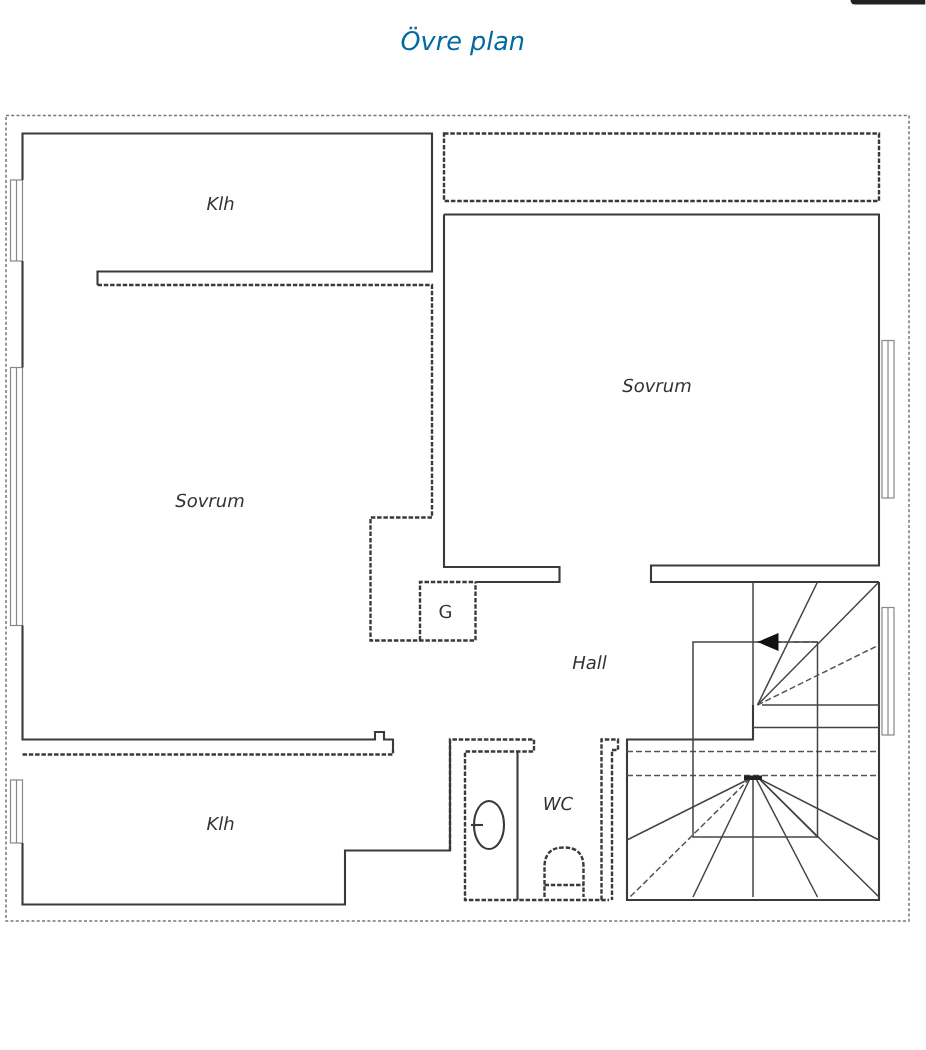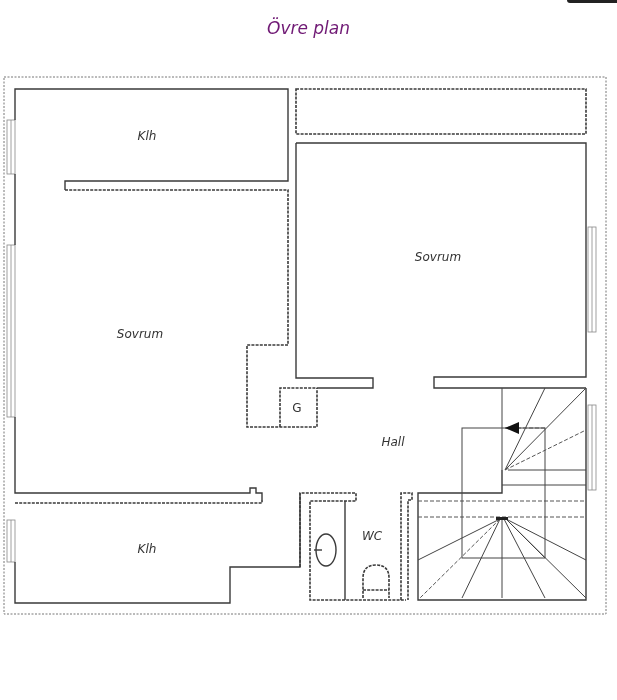--- a/index.html
+++ b/index.html
@@ -1,17 +1,17 @@
 <!DOCTYPE html>
 <html><head>
   <meta charset="utf-8">
   <style>
     html, body { margin: 0; padding: 0; background: #ffffff; }
     body { width: 617px; height: 700px; position: relative; overflow: hidden; font-family: "DejaVu Sans", sans-serif; }
-    .title { position: absolute; left: 0; width: 617px; top: 18px; text-align: center; font-style: italic; font-size: 17px; color: #701a75; }
+    .title { position: absolute; left: 0; width: 617px; top: 18px; text-align: center; font-style: italic; font-size: 17px; color: #0369a1; }
     .corner-mark { position: absolute; right: 0; top: 0; width: 50px; height: 3px; background: #222; border-bottom-left-radius: 3px; }
     svg { position: absolute; left: 0; top: 0; }
     .lbl { font-family: "DejaVu Sans", sans-serif; font-style: italic; font-size: 12px; fill: #333; }
     .wall { fill: none; stroke: #3a3a3a; stroke-width: 1.6; stroke-dasharray: 3 1.2; }
     .wall-solid { fill: none; stroke: #3a3a3a; stroke-width: 1.4; }
     .outer { fill: none; stroke: #777; stroke-width: 1; stroke-dasharray: 2 1.5; }
     .win { fill: none; stroke: #888; stroke-width: 0.8; }
     .stair { fill: none; stroke: #444; stroke-width: 1; }
     .stair-d { fill: none; stroke: #555; stroke-width: 1; stroke-dasharray: 4 2; }
   </style>

